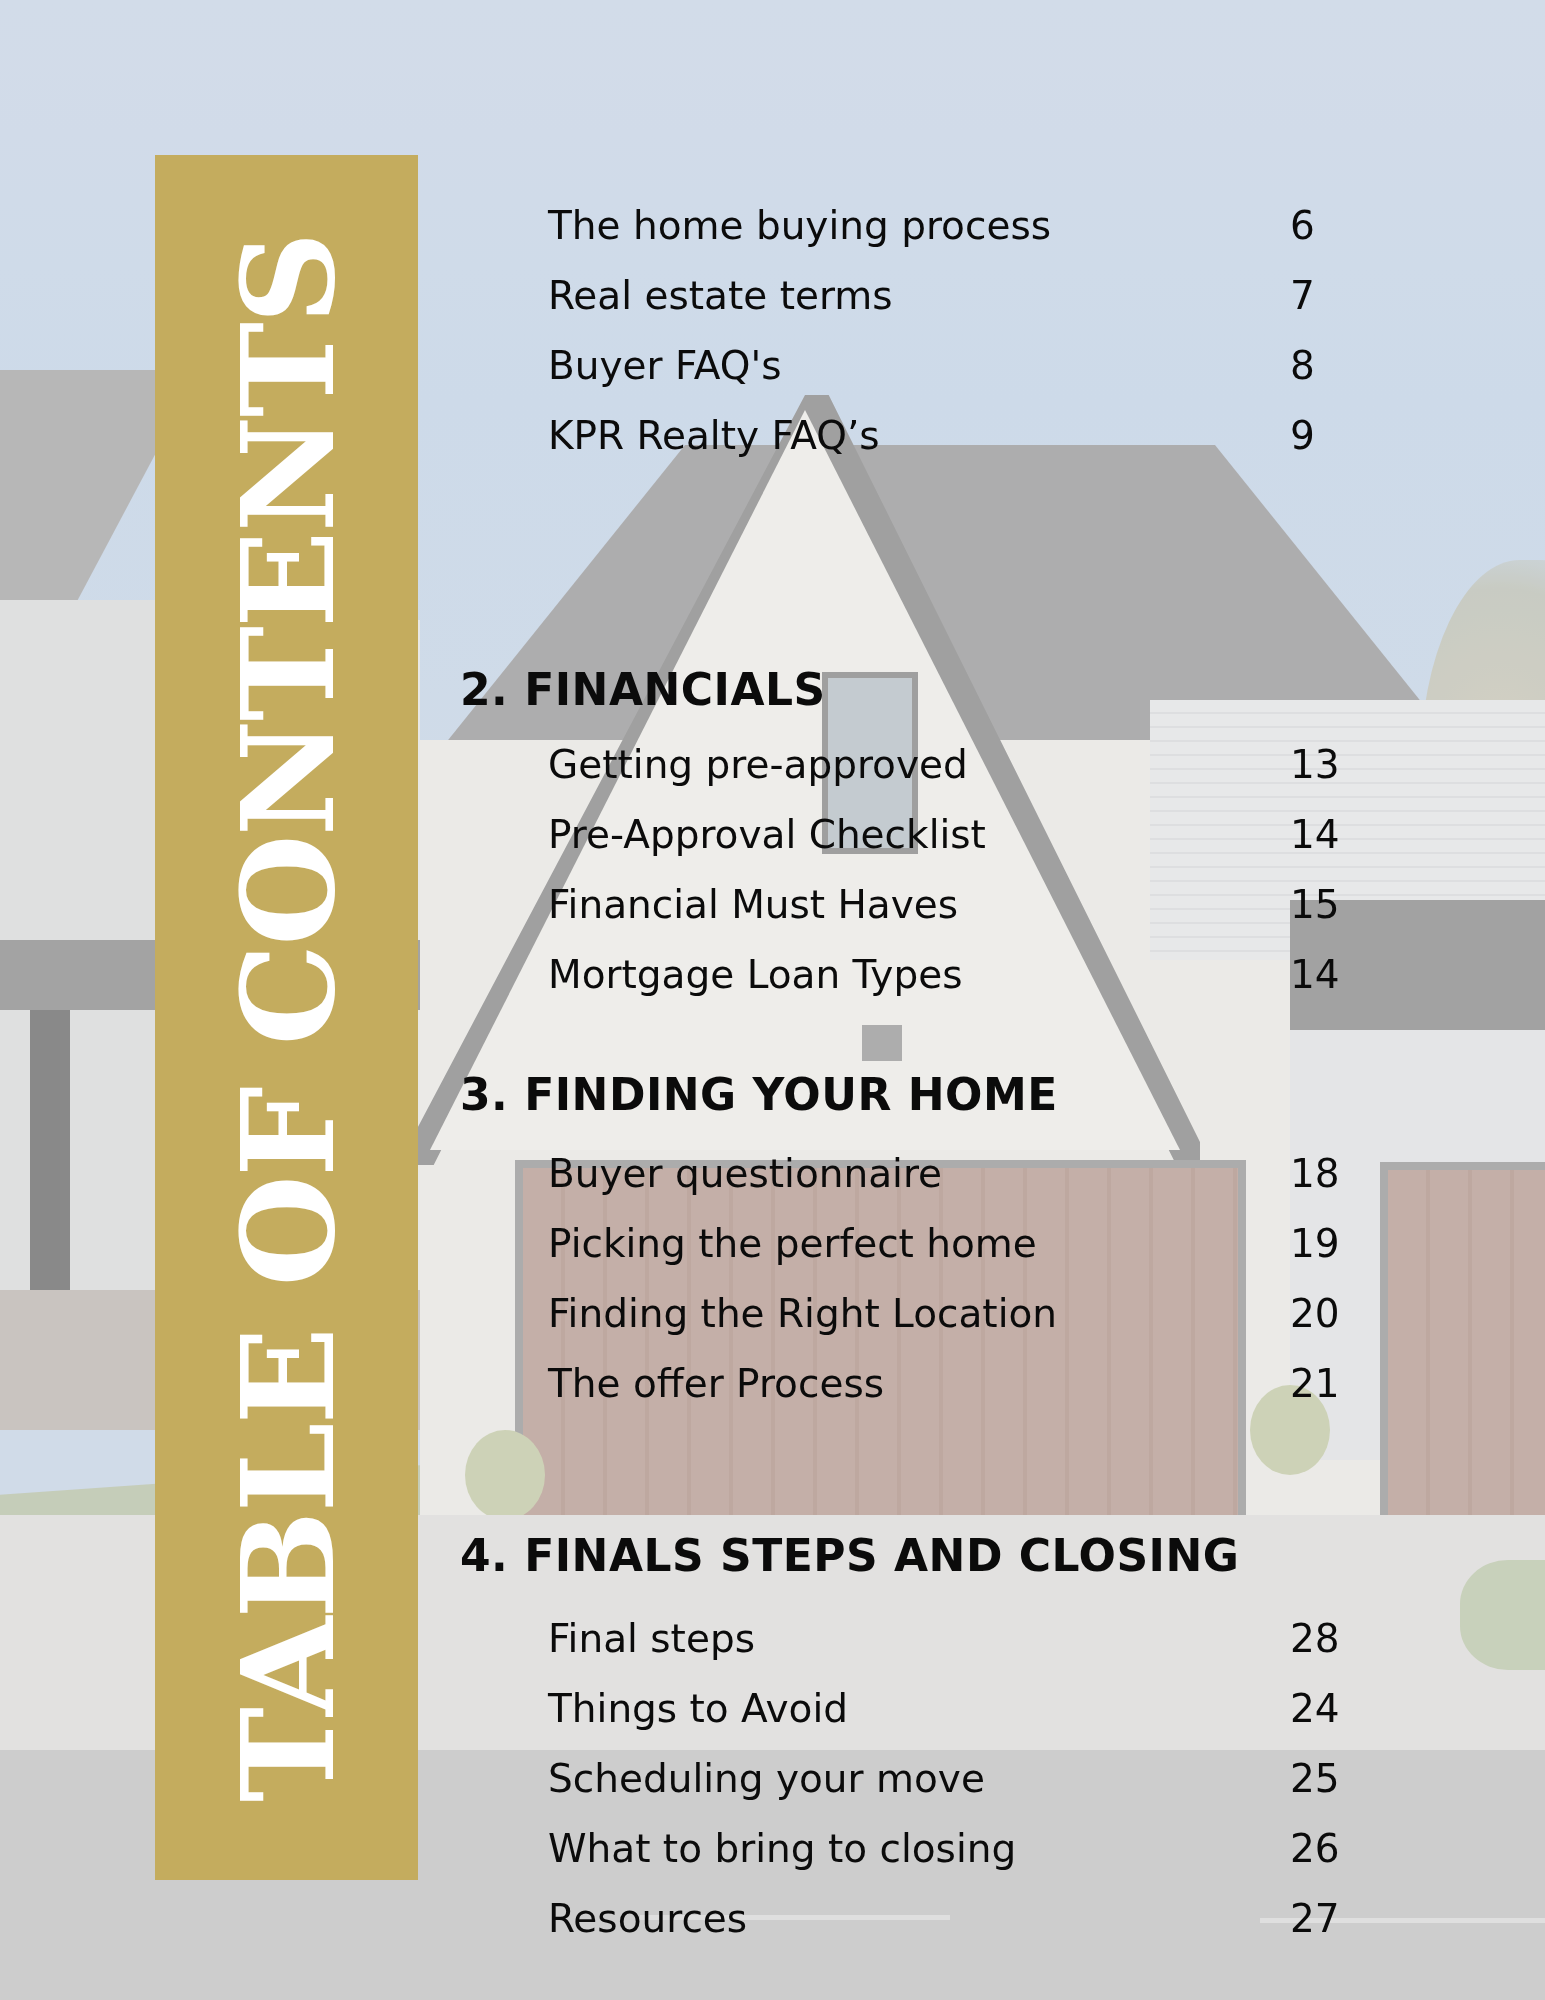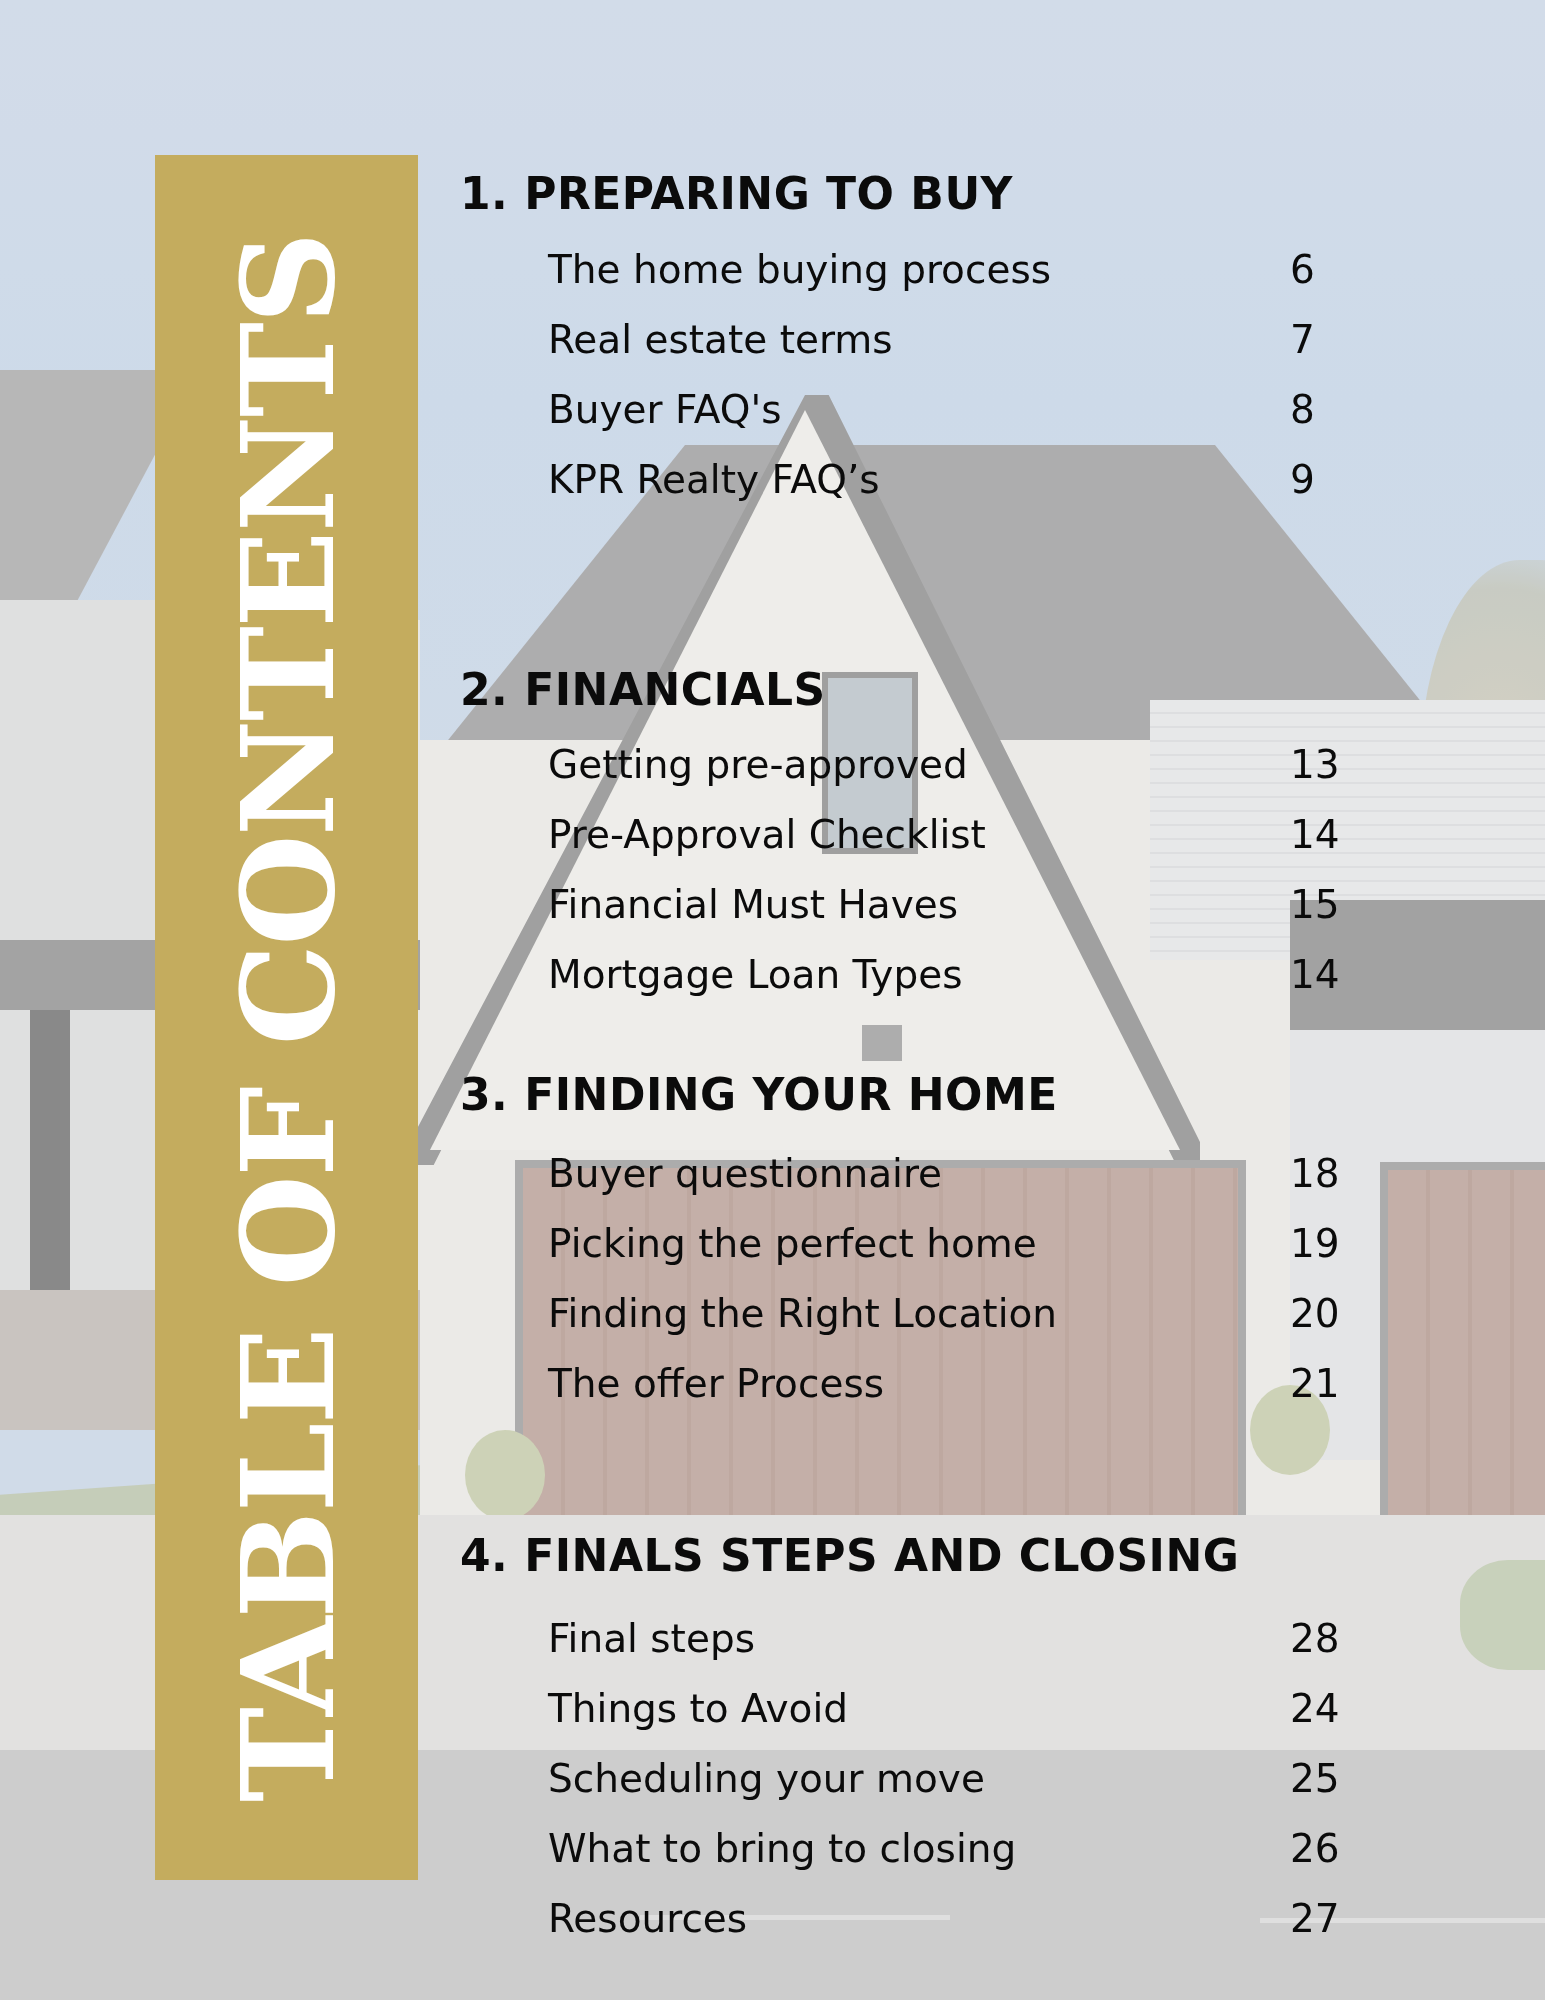--- a/index.html
+++ b/index.html
@@ -106,21 +106,20 @@
   <div class="wash"></div>
 </div>
 
 <div class="banner">
   <div class="banner-title">TABLE OF CONTENTS</div>
 </div>
 
 <div class="toc">
 
   <section class="section" id="s1">
-    <h2 class="section-title">1. PREPARING TO BUY</h2>
     <ul class="entries">
       <li class="entry">
           <span class="entry-label">The home buying process</span>
           <span class="entry-page">6</span>
         </li>
       <li class="entry">
           <span class="entry-label">Real estate terms</span>
           <span class="entry-page">7</span>
         </li>
       <li class="entry">

